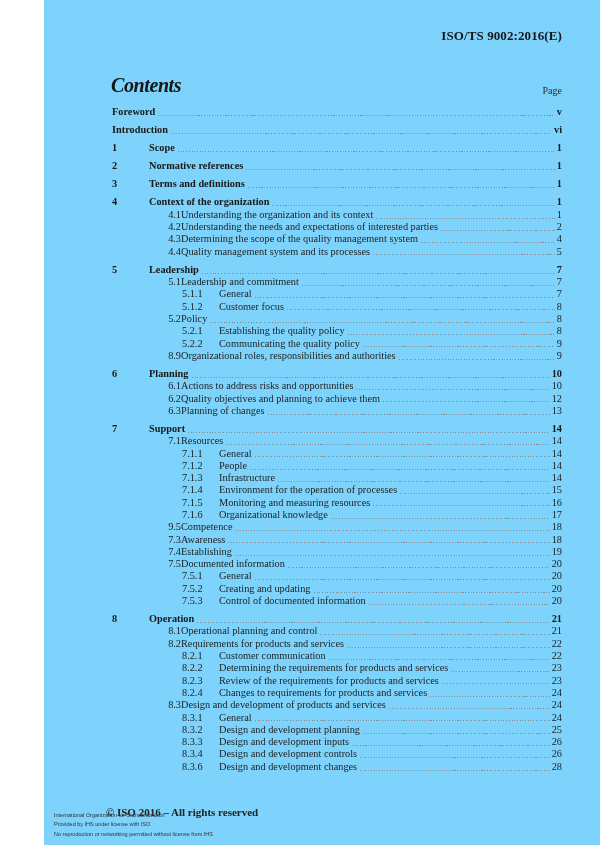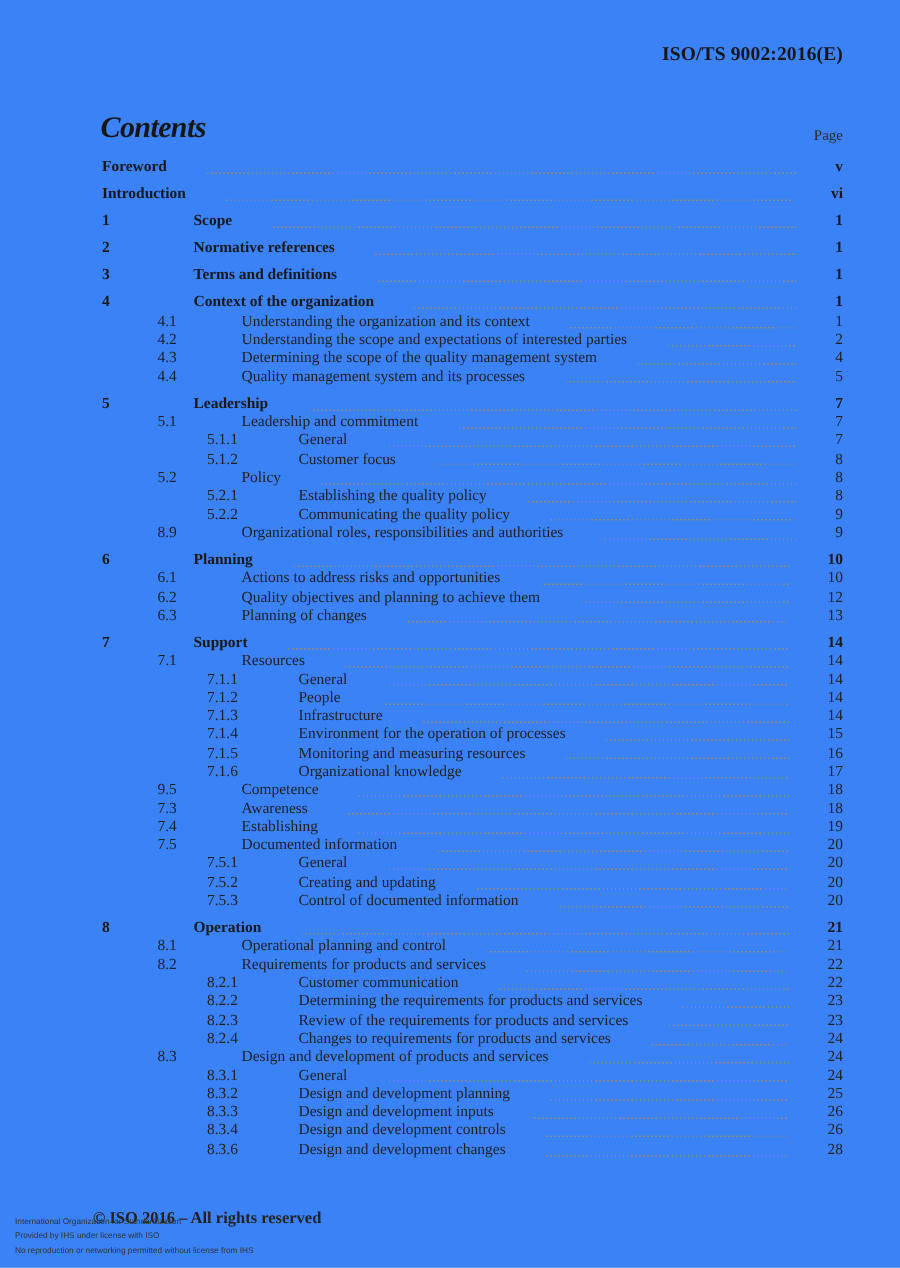--- a/index.html
+++ b/index.html
@@ -4,21 +4,21 @@
 <style>
   html,body{margin:0;padding:0;}
   body{
     width:600px;height:845px;
     background:#ffffff;
     font-family:"Liberation Serif","DejaVu Serif",serif;
     color:#1d1d1d;
     position:relative;
     overflow:hidden;
   }
-  .page{position:absolute;inset:0;background:#3b82f6;}
+  .page{position:absolute;inset:0;background:#7dd3fc;margin-left:44px;}
 
   .doc-code{
     position:absolute;top:28px;right:38px;
     font-size:13px;font-weight:bold;color:#161616;
     letter-spacing:.1px;
   }
   .title{
     position:absolute;top:74px;left:67px;margin:0;
     font-size:20px;font-weight:bold;color:#161616;
     letter-spacing:-.4px;
@@ -27,28 +27,27 @@
   .page-label{
     position:absolute;top:85px;right:38px;
     font-size:10px;color:#2a2a2a;
   }
 
   .toc{position:absolute;left:68px;right:38px;top:106px;}
   .row{
     display:flex;align-items:baseline;
     font-size:10.3px;line-height:12.3px;
     color:#1f1f1f;
-    gap:24px;
   }
   .row.sp{margin-top:5.8px;}
   .row.sp:first-child{margin-top:0;}
   .row.b{font-weight:bold;color:#181818;}
   .num{flex:0 0 auto;}
   .lvl1 .num{width:37px;}
-  .lvl2{padding-left:37px;}
+  .lvl2{padding-left:37px;text-align:right;}
   .lvl2 .num{width:32px;}
   .lvl3{padding-left:70px;}
   .lvl3 .num{width:37px;}
   .label{white-space:nowrap;}
   .leader{
     flex:1 1 auto;align-self:flex-end;
     height:1px;margin:0 2px 2.5px 3px;min-width:8px;
     background-image:repeating-linear-gradient(90deg,#8a8a8a 0 1px,transparent 1px 2.7px);
   }
   .pg{white-space:nowrap;}
@@ -110,21 +109,21 @@
         <span class="pg">1</span>
       </div>
       <div class="row lvl2">
         <span class="num">4.1</span>
         <span class="label">Understanding the organization and its context</span>
         <span class="leader"></span>
         <span class="pg">1</span>
       </div>
       <div class="row lvl2">
         <span class="num">4.2</span>
-        <span class="label">Understanding the scope and expectations of interested parties</span>
+        <span class="label">Understanding the needs and expectations of interested parties</span>
         <span class="leader"></span>
         <span class="pg">2</span>
       </div>
       <div class="row lvl2">
         <span class="num">4.3</span>
         <span class="label">Determining the scope of the quality management system</span>
         <span class="leader"></span>
         <span class="pg">4</span>
       </div>
       <div class="row lvl2">

